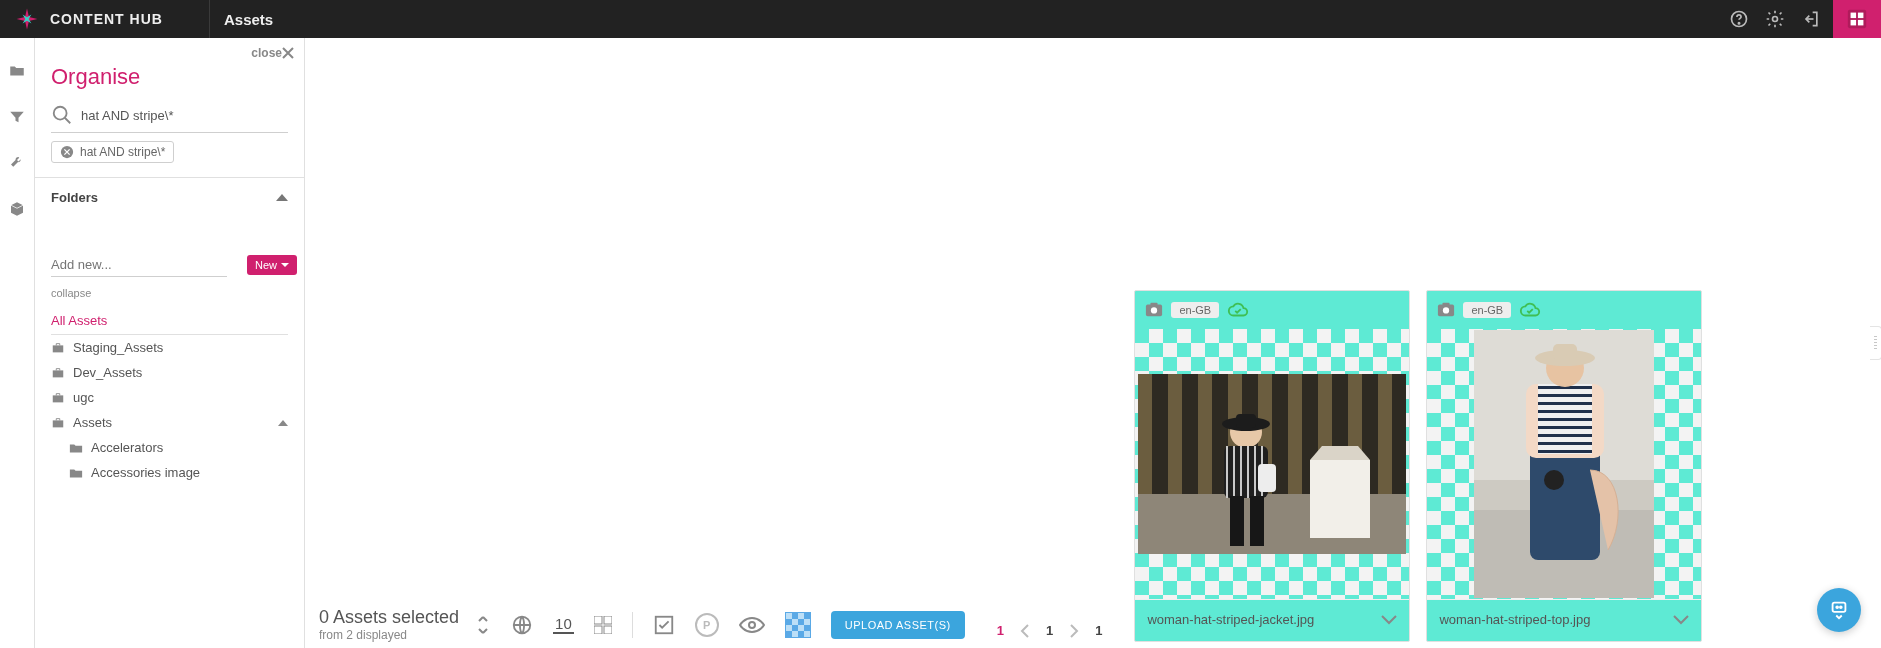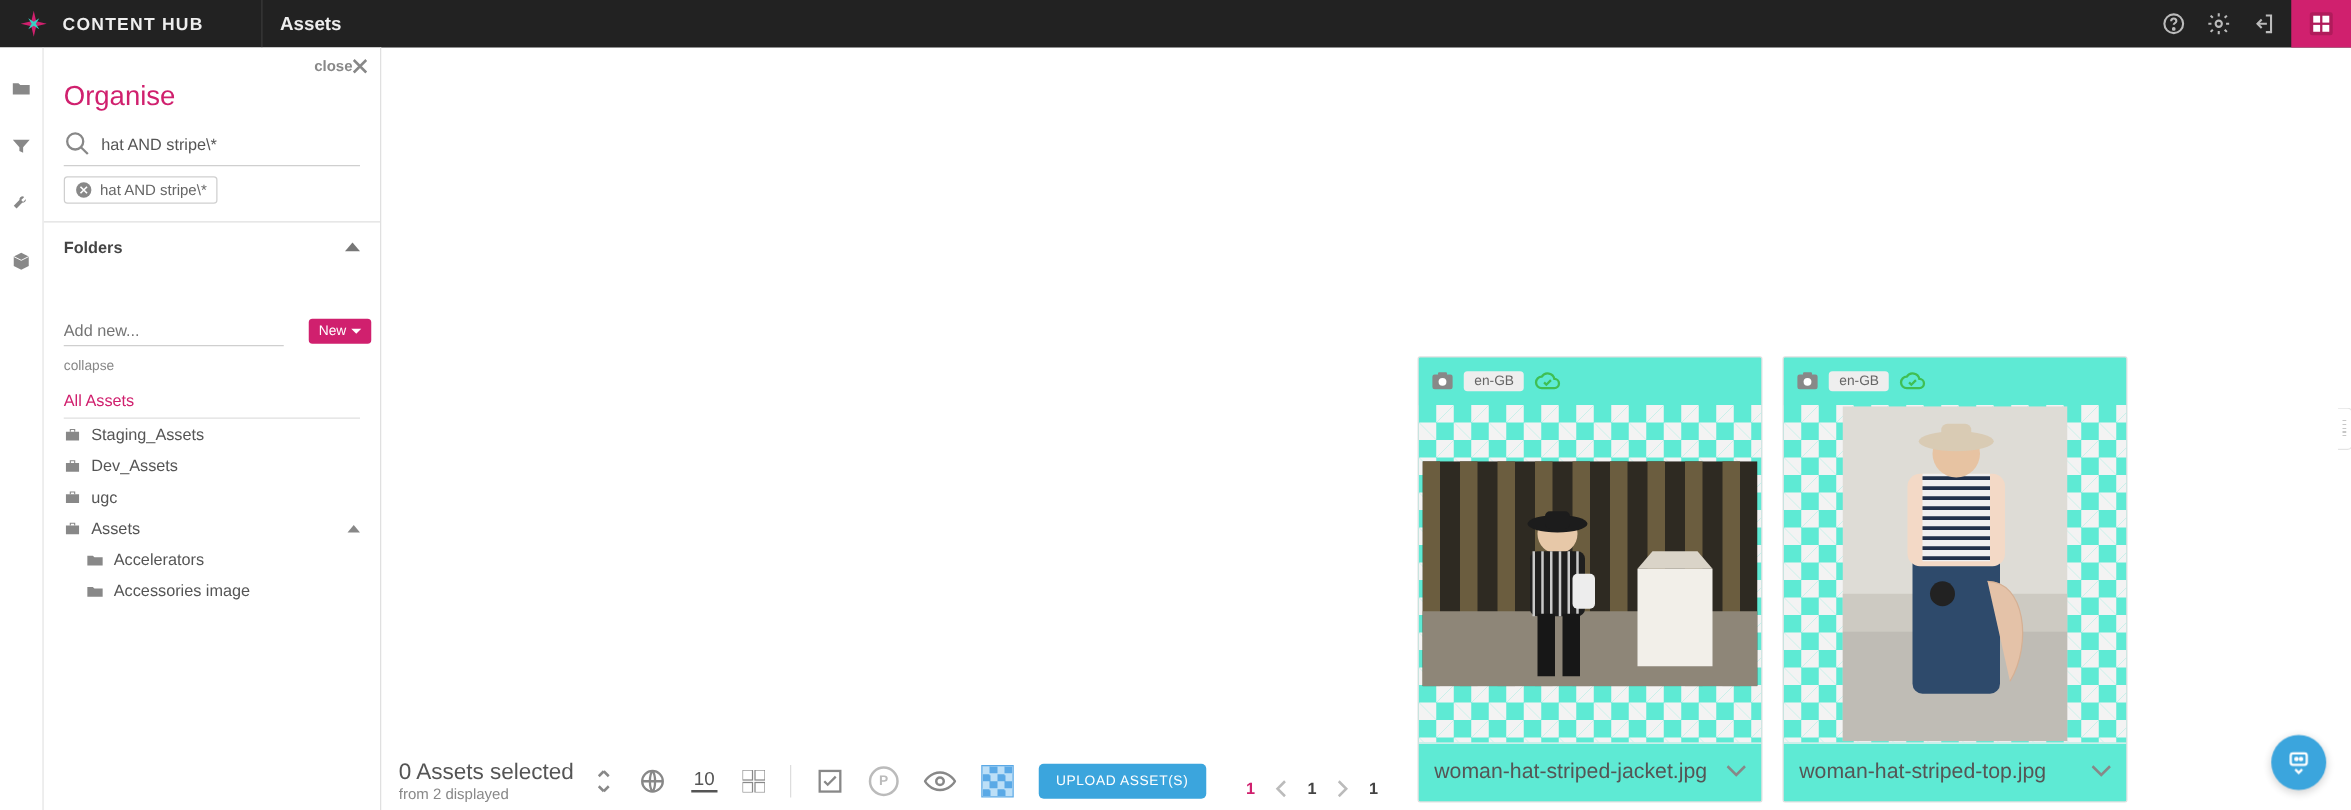--- a/index.html
+++ b/index.html
@@ -95,21 +95,21 @@
   .thumb{height:270px;display:flex;align-items:center;justify-content:center;
     background-image:
       linear-gradient(45deg,#f3f3f3 25%,transparent 25%),
       linear-gradient(-45deg,#f3f3f3 25%,transparent 25%),
       linear-gradient(45deg,transparent 75%,#f3f3f3 75%),
       linear-gradient(-45deg,transparent 75%,#f3f3f3 75%);
     background-size:28px 28px;
     background-position:0 0,0 14px,14px -14px,-14px 0;}
   .thumb-inner {display:flex;align-items:center;justify-content:center;}
   .card-footer{display:flex;align-items:center;justify-content:space-between;padding:12px 12px 14px;border-top:1px solid #f0f0f0;}
-  .card-footer .fn{font-size:17px;color:#555;}
+  .card-footer .fn{font-size:13px;color:#555;}
   .card-footer svg{stroke:#888;}
   .chat-bubble{position:fixed;bottom:16px;right:20px;width:44px;height:44px;border-radius:50%;background:#3ba5dd;display:flex;align-items:center;justify-content:center;box-shadow:0 2px 8px rgba(0,0,0,0.2);cursor:pointer;}
   .chat-bubble svg{width:22px;height:22px;}
 
   .handle{position:absolute;top:50%;right:-1px;transform:translateY(-50%);width:12px;height:34px;border:1px solid #e4e4e4;border-left:none;border-radius:0 4px 4px 0;background:#fff;display:flex;align-items:center;justify-content:center;}
   .handle::before{content:"";display:block;width:3px;height:14px;background:repeating-linear-gradient(#c7c7c7 0 1px, transparent 1px 3px);}
 </style>
 </head>
 <body>
 

